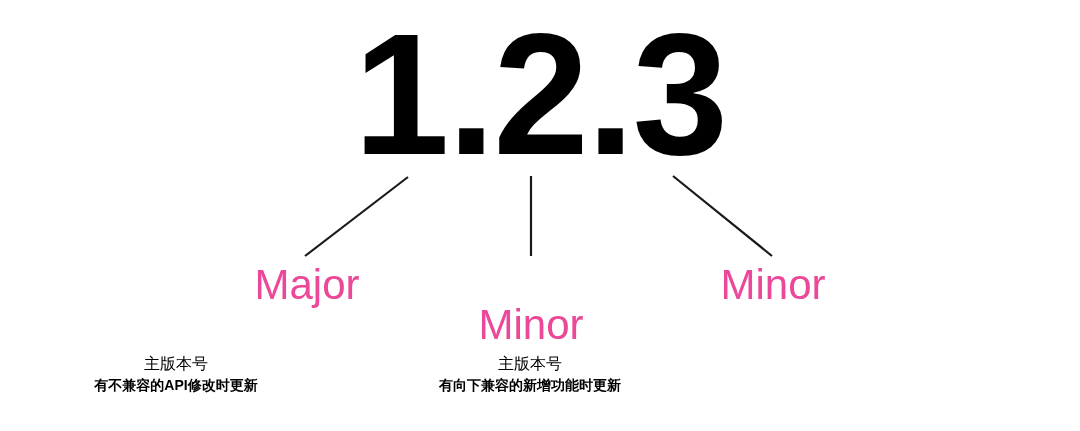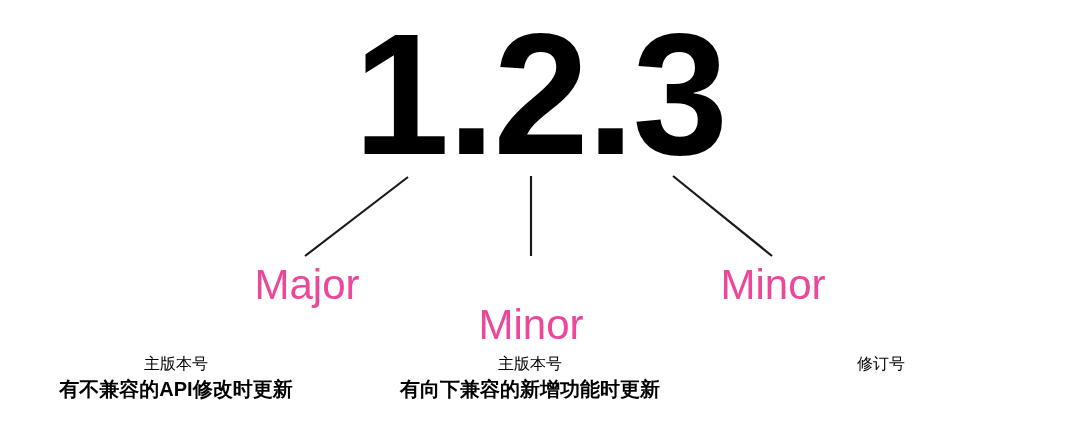--- a/index.html
+++ b/index.html
@@ -74,21 +74,21 @@
     text-align: center;
     color: #000000;
     white-space: nowrap;
   }
   .caption-title {
     font-size: 16px;
     font-weight: 400;
     line-height: 1.45;
   }
   .caption-desc {
-    font-size: 20px;
+    font-size: 14px;
     font-weight: 700;
     line-height: 1.45;
     text-align: right;
   }
   .cap-major { left: 176px; }
   .cap-minor { left: 530px; }
   .cap-patch { left: 881px; }
 </style>
 </head>
 <body>
@@ -111,16 +111,15 @@
     <div class="caption-title">主版本号</div>
     <div class="caption-desc">有不兼容的API修改时更新</div>
   </div>
 
   <div class="caption cap-minor">
     <div class="caption-title">主版本号</div>
     <div class="caption-desc">有向下兼容的新增功能时更新</div>
   </div>
 
   <div class="caption cap-patch">
-    <div class="caption-title">修订号</div>
   </div>
 
 </div>
 
 </body></html>

